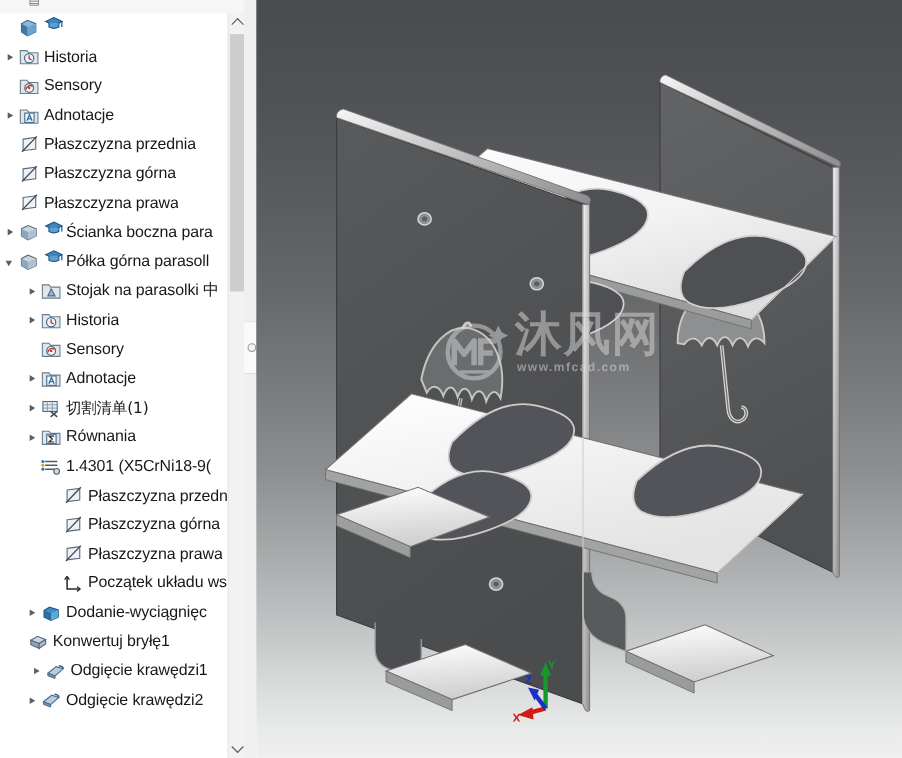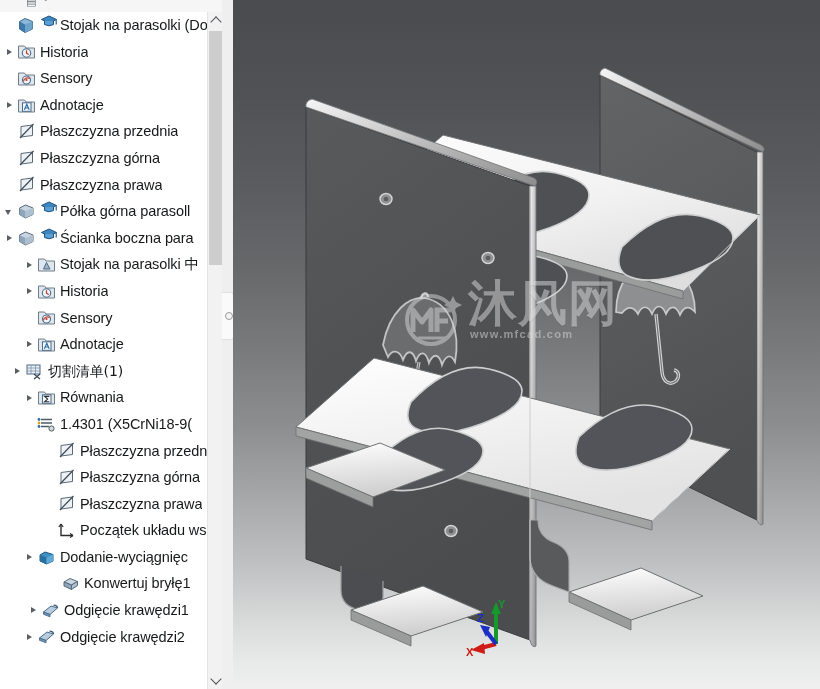--- a/index.html
+++ b/index.html
@@ -113,21 +113,21 @@
   #model-svg{position:absolute;left:0;top:0;}
 
   
   #watermark{
     position:absolute;left:165px;top:282px;width:232px;height:76px;
     opacity:.5;pointer-events:none;
   }
   #wm-text{
     position:absolute;left:70px;top:0px;
     font-family:"DejaVu Sans",sans-serif;
-    font-size:49px;font-weight:bold;color:#d9d9d9;
+    font-size:43px;font-weight:bold;color:#d9d9d9;
     letter-spacing:1px;line-height:44px;
     text-shadow:0 1px 0 rgba(0,0,0,.18);
   }
   #wm-url{
     position:absolute;left:72px;top:46px;
     font-family:"Liberation Sans",sans-serif;
     font-size:11px;font-weight:bold;color:#dcdcdc;letter-spacing:1.3px;
   }
   #wm-logo{position:absolute;left:0;top:4px;}
 
@@ -156,21 +156,20 @@
                 <path d="M2.5 5.5 L8 2.5 L15.5 5.5 L15.5 13 L8 16.5 L2.5 13 Z" fill="#8fb8d8" stroke="#3d6b90" stroke-width="1"></path>
                 <path d="M2.5 5.5 L8 8.6 L8 16.5 L2.5 13 Z" fill="#3f78a8"></path>
                 <path d="M8 8.6 L15.5 5.5 L15.5 13 L8 16.5 Z" fill="#6ea3cb"></path>
               </svg>
             </span>
             <span class="cap"><svg width="18" height="18" viewBox="0 0 18 18">
                 <path d="M1.5 7.5 L9 4 L16.5 7.5 L9 11 Z" fill="#3f86c0" stroke="#1d5481" stroke-width="1"></path>
                 <path d="M4.5 9 L4.5 12.5 Q9 15 13.5 12.5 L13.5 9" fill="#5ba0d4" stroke="#1d5481" stroke-width="1"></path>
                 <path d="M16.2 7.8 L16.2 12.5" stroke="#1d5481" stroke-width="1.1"></path>
               </svg></span>
-            <span class="lbl">Stojak na parasolki  (Do</span>
           </div>
           <div class="row" style="padding-left: 4px;">
             <span class="twisty closed"></span>
             <span class="ico">
               <svg width="19" height="19" viewBox="0 0 19 19">
                 <path d="M1.5 4 h6 l1.5 2 h8.5 v10 h-16 Z" fill="#dfe7ee" stroke="#6f7c88" stroke-width="1"></path>
                 <circle cx="9.5" cy="11" r="4.2" fill="#eef3f8" stroke="#4a6b8a" stroke-width="1.1"></circle>
                 <path d="M9.5 8.3 v2.9 l2.2 1.4" stroke="#c0392b" stroke-width="1.2" fill="none"></path>
               </svg>
             </span>
@@ -221,53 +220,53 @@
           </div>
           <div class="row" style="padding-left: 4px;">
             <span class="twisty none"></span>
             <span class="ico">
               <svg width="19" height="19" viewBox="0 0 19 19">
                 <path d="M4 4.5 L15.5 3 L15.5 13.5 L4 15 Z" fill="#eef2f6" stroke="#5b6a78" stroke-width="1"></path>
                 <path d="M3 16 L16.5 2" stroke="#3d4a56" stroke-width="1.2"></path>
               </svg>
             </span>
             <span class="lbl">Płaszczyzna prawa</span>
+          </div>
+          <div class="row" style="padding-left: 4px;">
+            <span class="twisty closed"></span>
+            <span class="ico">
+              <svg width="19" height="19" viewBox="0 0 19 19">
+                <path d="M2.5 6 L8.5 3 L16 6 L16 12.5 L8.5 16 L2.5 12.5 Z" fill="#c9d6e2" stroke="#57697a" stroke-width="1"></path>
+                <path d="M2.5 6 L8.5 9 L8.5 16 L2.5 12.5 Z" fill="#8fa5b9"></path>
+                <path d="M8.5 9 L16 6 L16 12.5 L8.5 16 Z" fill="#aebfcf"></path>
+              </svg>
+            </span>
+            <span class="cap"><svg width="18" height="18" viewBox="0 0 18 18">
+                <path d="M1.5 7.5 L9 4 L16.5 7.5 L9 11 Z" fill="#3f86c0" stroke="#1d5481" stroke-width="1"></path>
+                <path d="M4.5 9 L4.5 12.5 Q9 15 13.5 12.5 L13.5 9" fill="#5ba0d4" stroke="#1d5481" stroke-width="1"></path>
+                <path d="M16.2 7.8 L16.2 12.5" stroke="#1d5481" stroke-width="1.1"></path>
+              </svg></span>
+            <span class="lbl">Ścianka boczna para</span>
           </div>
           <div class="row" style="padding-left: 4px;">
             <span class="twisty open"></span>
             <span class="ico">
               <svg width="19" height="19" viewBox="0 0 19 19">
                 <path d="M2.5 6 L8.5 3 L16 6 L16 12.5 L8.5 16 L2.5 12.5 Z" fill="#c9d6e2" stroke="#57697a" stroke-width="1"></path>
                 <path d="M2.5 6 L8.5 9 L8.5 16 L2.5 12.5 Z" fill="#8fa5b9"></path>
                 <path d="M8.5 9 L16 6 L16 12.5 L8.5 16 Z" fill="#aebfcf"></path>
               </svg>
             </span>
             <span class="cap"><svg width="18" height="18" viewBox="0 0 18 18">
                 <path d="M1.5 7.5 L9 4 L16.5 7.5 L9 11 Z" fill="#3f86c0" stroke="#1d5481" stroke-width="1"></path>
                 <path d="M4.5 9 L4.5 12.5 Q9 15 13.5 12.5 L13.5 9" fill="#5ba0d4" stroke="#1d5481" stroke-width="1"></path>
                 <path d="M16.2 7.8 L16.2 12.5" stroke="#1d5481" stroke-width="1.1"></path>
               </svg></span>
             <span class="lbl">Półka górna parasoll</span>
           </div>
-          <div class="row" style="padding-left: 4px;">
-            <span class="twisty closed"></span>
-            <span class="ico">
-              <svg width="19" height="19" viewBox="0 0 19 19">
-                <path d="M2.5 6 L8.5 3 L16 6 L16 12.5 L8.5 16 L2.5 12.5 Z" fill="#c9d6e2" stroke="#57697a" stroke-width="1"></path>
-                <path d="M2.5 6 L8.5 9 L8.5 16 L2.5 12.5 Z" fill="#8fa5b9"></path>
-                <path d="M8.5 9 L16 6 L16 12.5 L8.5 16 Z" fill="#aebfcf"></path>
-              </svg>
-            </span>
-            <span class="cap"><svg width="18" height="18" viewBox="0 0 18 18">
-                <path d="M1.5 7.5 L9 4 L16.5 7.5 L9 11 Z" fill="#3f86c0" stroke="#1d5481" stroke-width="1"></path>
-                <path d="M4.5 9 L4.5 12.5 Q9 15 13.5 12.5 L13.5 9" fill="#5ba0d4" stroke="#1d5481" stroke-width="1"></path>
-                <path d="M16.2 7.8 L16.2 12.5" stroke="#1d5481" stroke-width="1.1"></path>
-              </svg></span>
-            <span class="lbl">Ścianka boczna para</span>
-          </div>
           <div class="row" style="padding-left: 24px; text-align: center;">
             <span class="twisty closed"></span>
             <span class="ico">
               <svg width="19" height="19" viewBox="0 0 19 19">
                 <path d="M1.5 4 h6 l1.5 2 h8.5 v10 h-16 Z" fill="#dfe7ee" stroke="#6f7c88" stroke-width="1"></path>
                 <path d="M6.5 14 L9.5 7.5 L13 14 Z" fill="#9fb3c4" stroke="#4a6b8a" stroke-width="1"></path>
               </svg>
             </span>
             <span class="lbl">Stojak na parasolki 中</span>
           </div>
@@ -298,21 +297,21 @@
             <span class="twisty closed"></span>
             <span class="ico">
               <svg width="19" height="19" viewBox="0 0 19 19">
                 <path d="M1.5 4 h6 l1.5 2 h8.5 v10 h-16 Z" fill="#dfe7ee" stroke="#6f7c88" stroke-width="1"></path>
                 <rect x="5.5" y="6.8" width="8.5" height="8.5" fill="#f7fafd" stroke="#4a6b8a" stroke-width="1"></rect>
                 <path d="M7.4 13.8 L9.8 8.2 L12.2 13.8 M8.3 12 h3" stroke="#2e6fa6" stroke-width="1.2" fill="none"></path>
               </svg>
             </span>
             <span class="lbl">Adnotacje</span>
           </div>
-          <div class="row" style="padding-left: 12px;">
+          <div class="row" style="padding-left: 24px;">
             <span class="twisty closed"></span>
             <span class="ico">
               <svg width="19" height="19" viewBox="0 0 19 19">
                 <rect x="2" y="3" width="13" height="9" fill="#e9eef3" stroke="#4a6b8a" stroke-width="1"></rect>
                 <path d="M2 6 h13 M2 9 h13 M6 3 v9 M10.5 3 v9" stroke="#7d93a6" stroke-width="0.8"></path>
                 <path d="M9 12 l6 5 M15 12 l-6 5" stroke="#3b4a57" stroke-width="1.3"></path>
               </svg>
             </span>
             <span class="lbl cjk">切割清单(1)</span>
           </div>
@@ -385,21 +384,21 @@
             <span class="twisty closed"></span>
             <span class="ico">
               <svg width="19" height="19" viewBox="0 0 19 19">
                 <path d="M3 7 L8 4 L16 6.5 L16 13 L9.5 16 L3 13 Z" fill="#3f8fc5" stroke="#1f5a85" stroke-width="1"></path>
                 <path d="M3 7 L9.5 9.5 L9.5 16 L3 13 Z" fill="#2b6f9f"></path>
                 <path d="M9.5 9.5 L16 6.5 L16 13 L9.5 16 Z" fill="#5ea9d8"></path>
               </svg>
             </span>
             <span class="lbl">Dodanie-wyciągnięc</span>
           </div>
-          <div class="row" style="padding-left: 12px; margin-left: 36px;">
+          <div class="row" style="padding-left: 12px;">
             <span class="twisty none"></span>
             <span class="ico">
               <svg width="19" height="19" viewBox="0 0 19 19">
                 <path d="M3 8 L9 4.5 L16.5 7.5 L10.5 11 Z" fill="#c9d6e2" stroke="#57697a" stroke-width="1"></path>
                 <path d="M3 8 L3 12 L10.5 15.5 L10.5 11 Z" fill="#8fa5b9" stroke="#57697a" stroke-width="1"></path>
                 <path d="M10.5 11 L16.5 7.5 L16.5 11.5 L10.5 15.5 Z" fill="#aebfcf" stroke="#57697a" stroke-width="1"></path>
               </svg>
             </span>
             <span class="lbl">Konwertuj bryłę1</span>
           </div>

